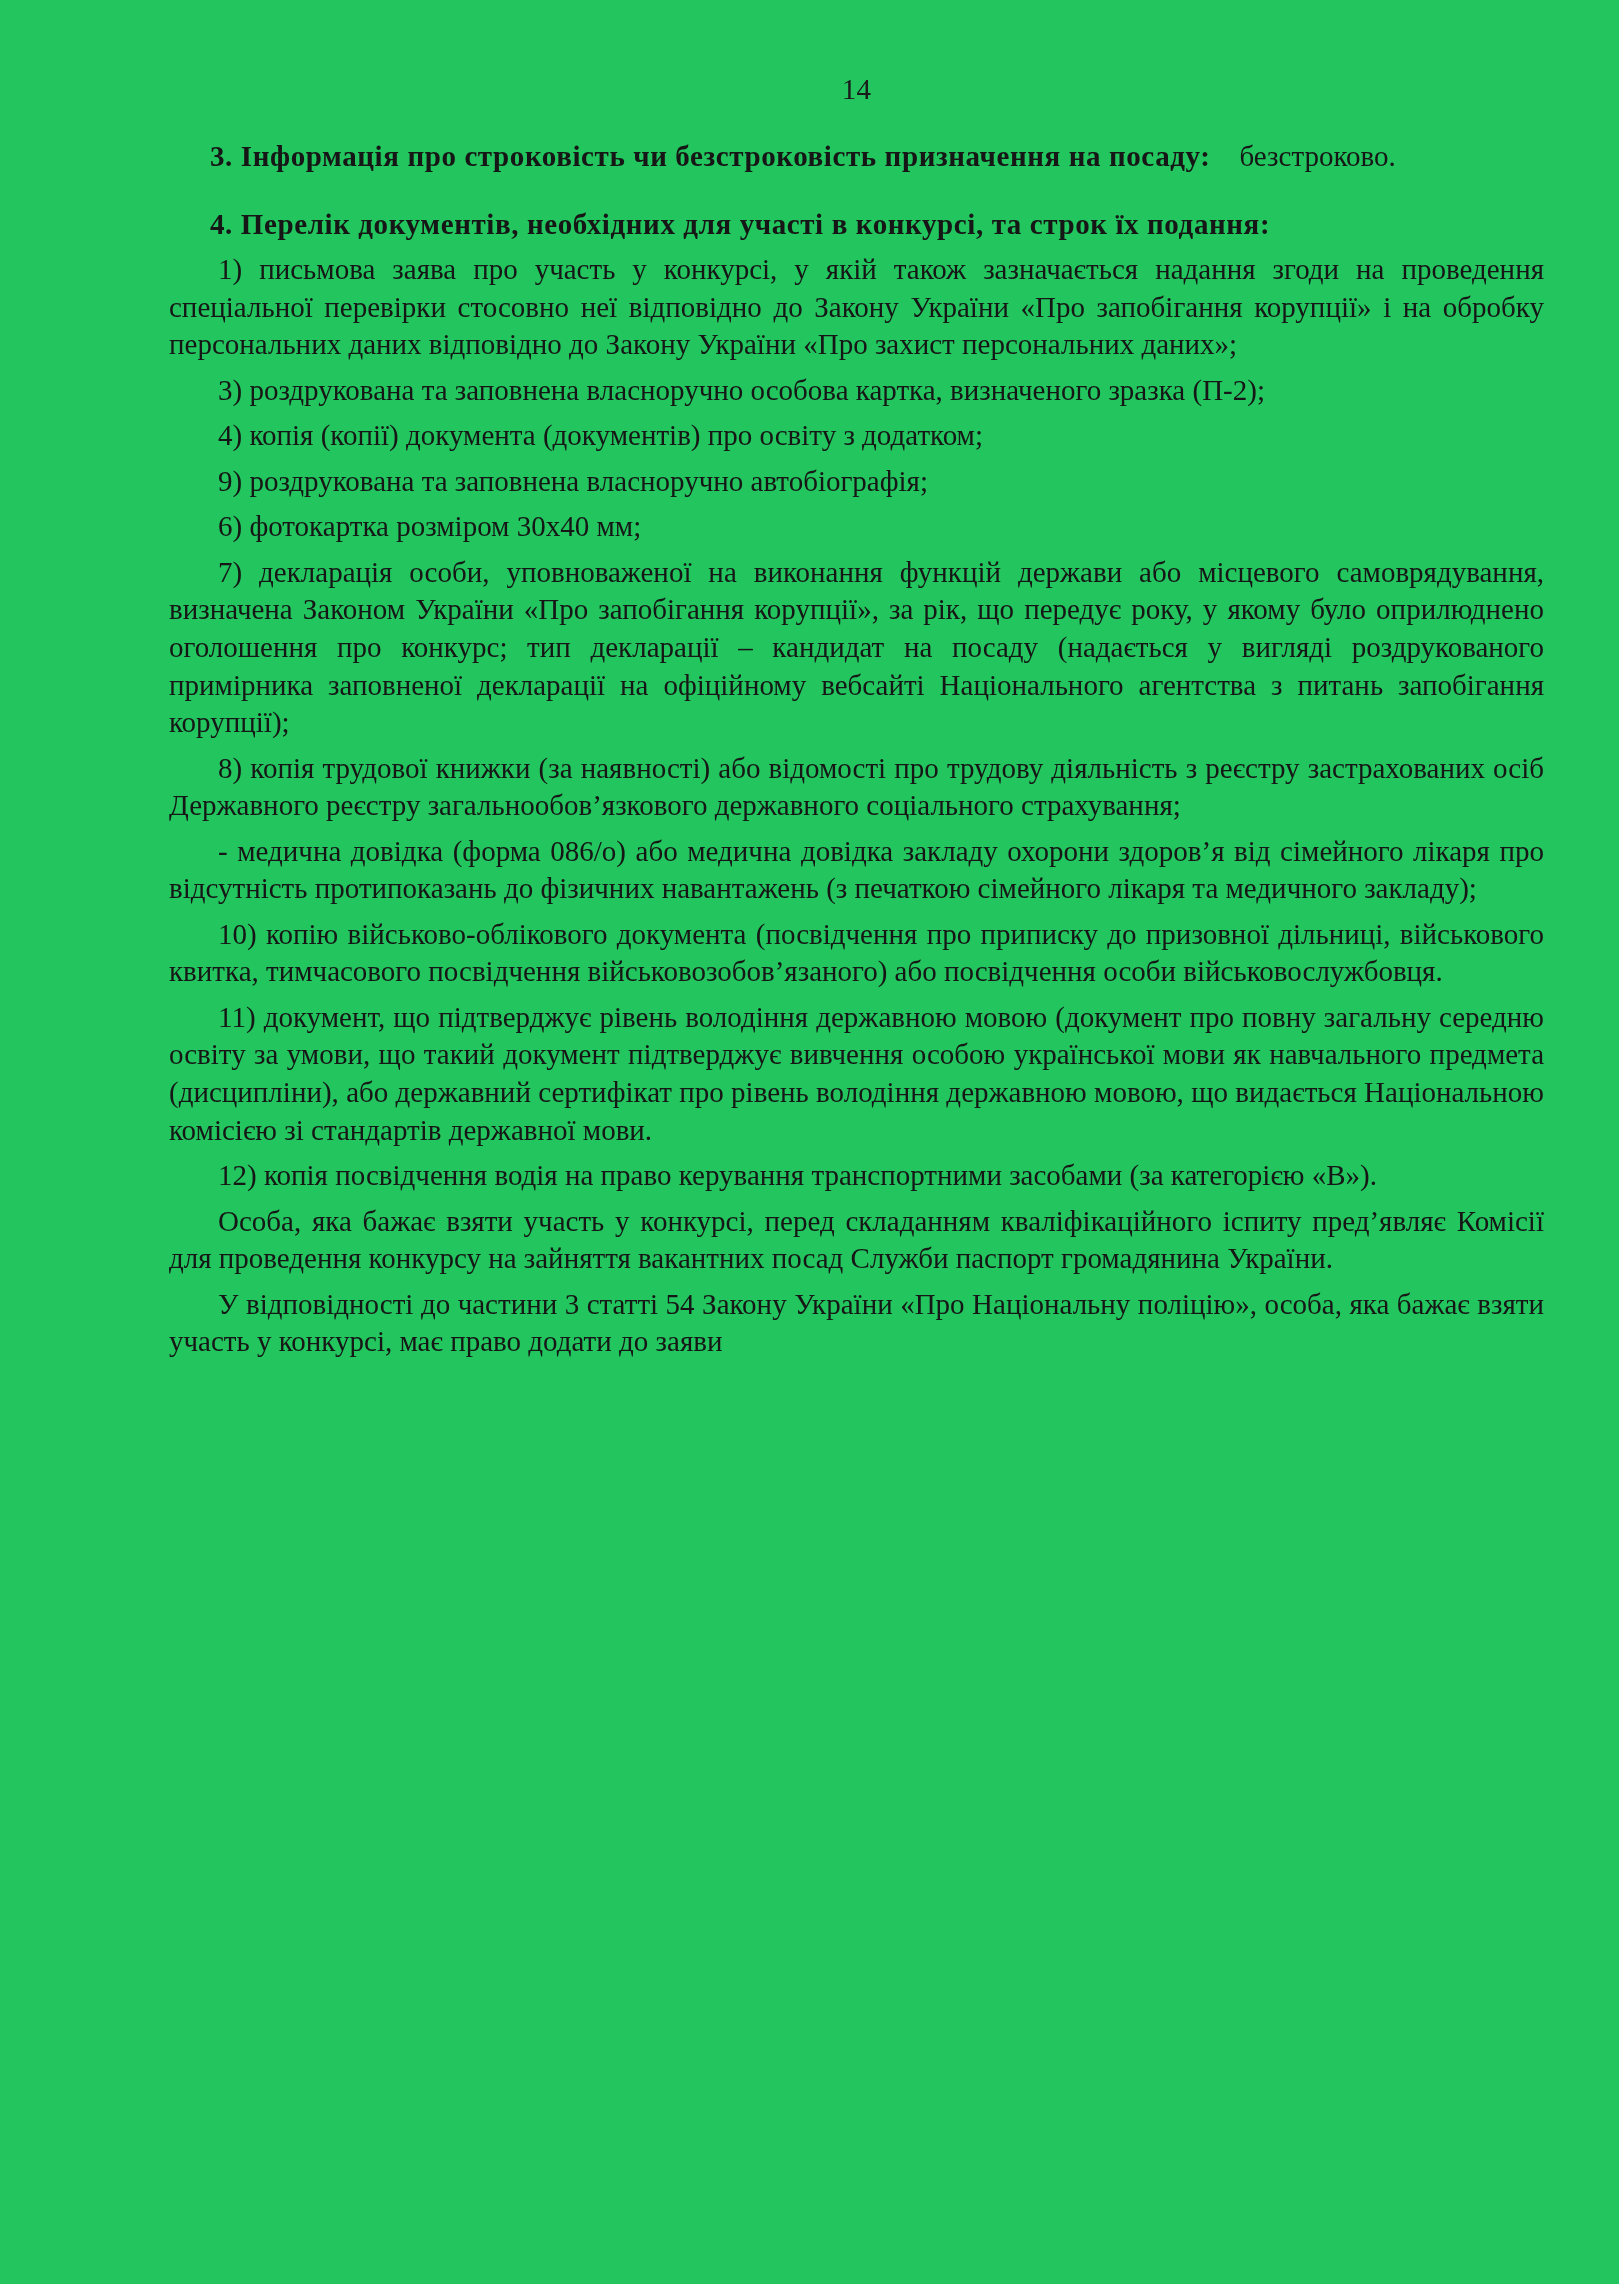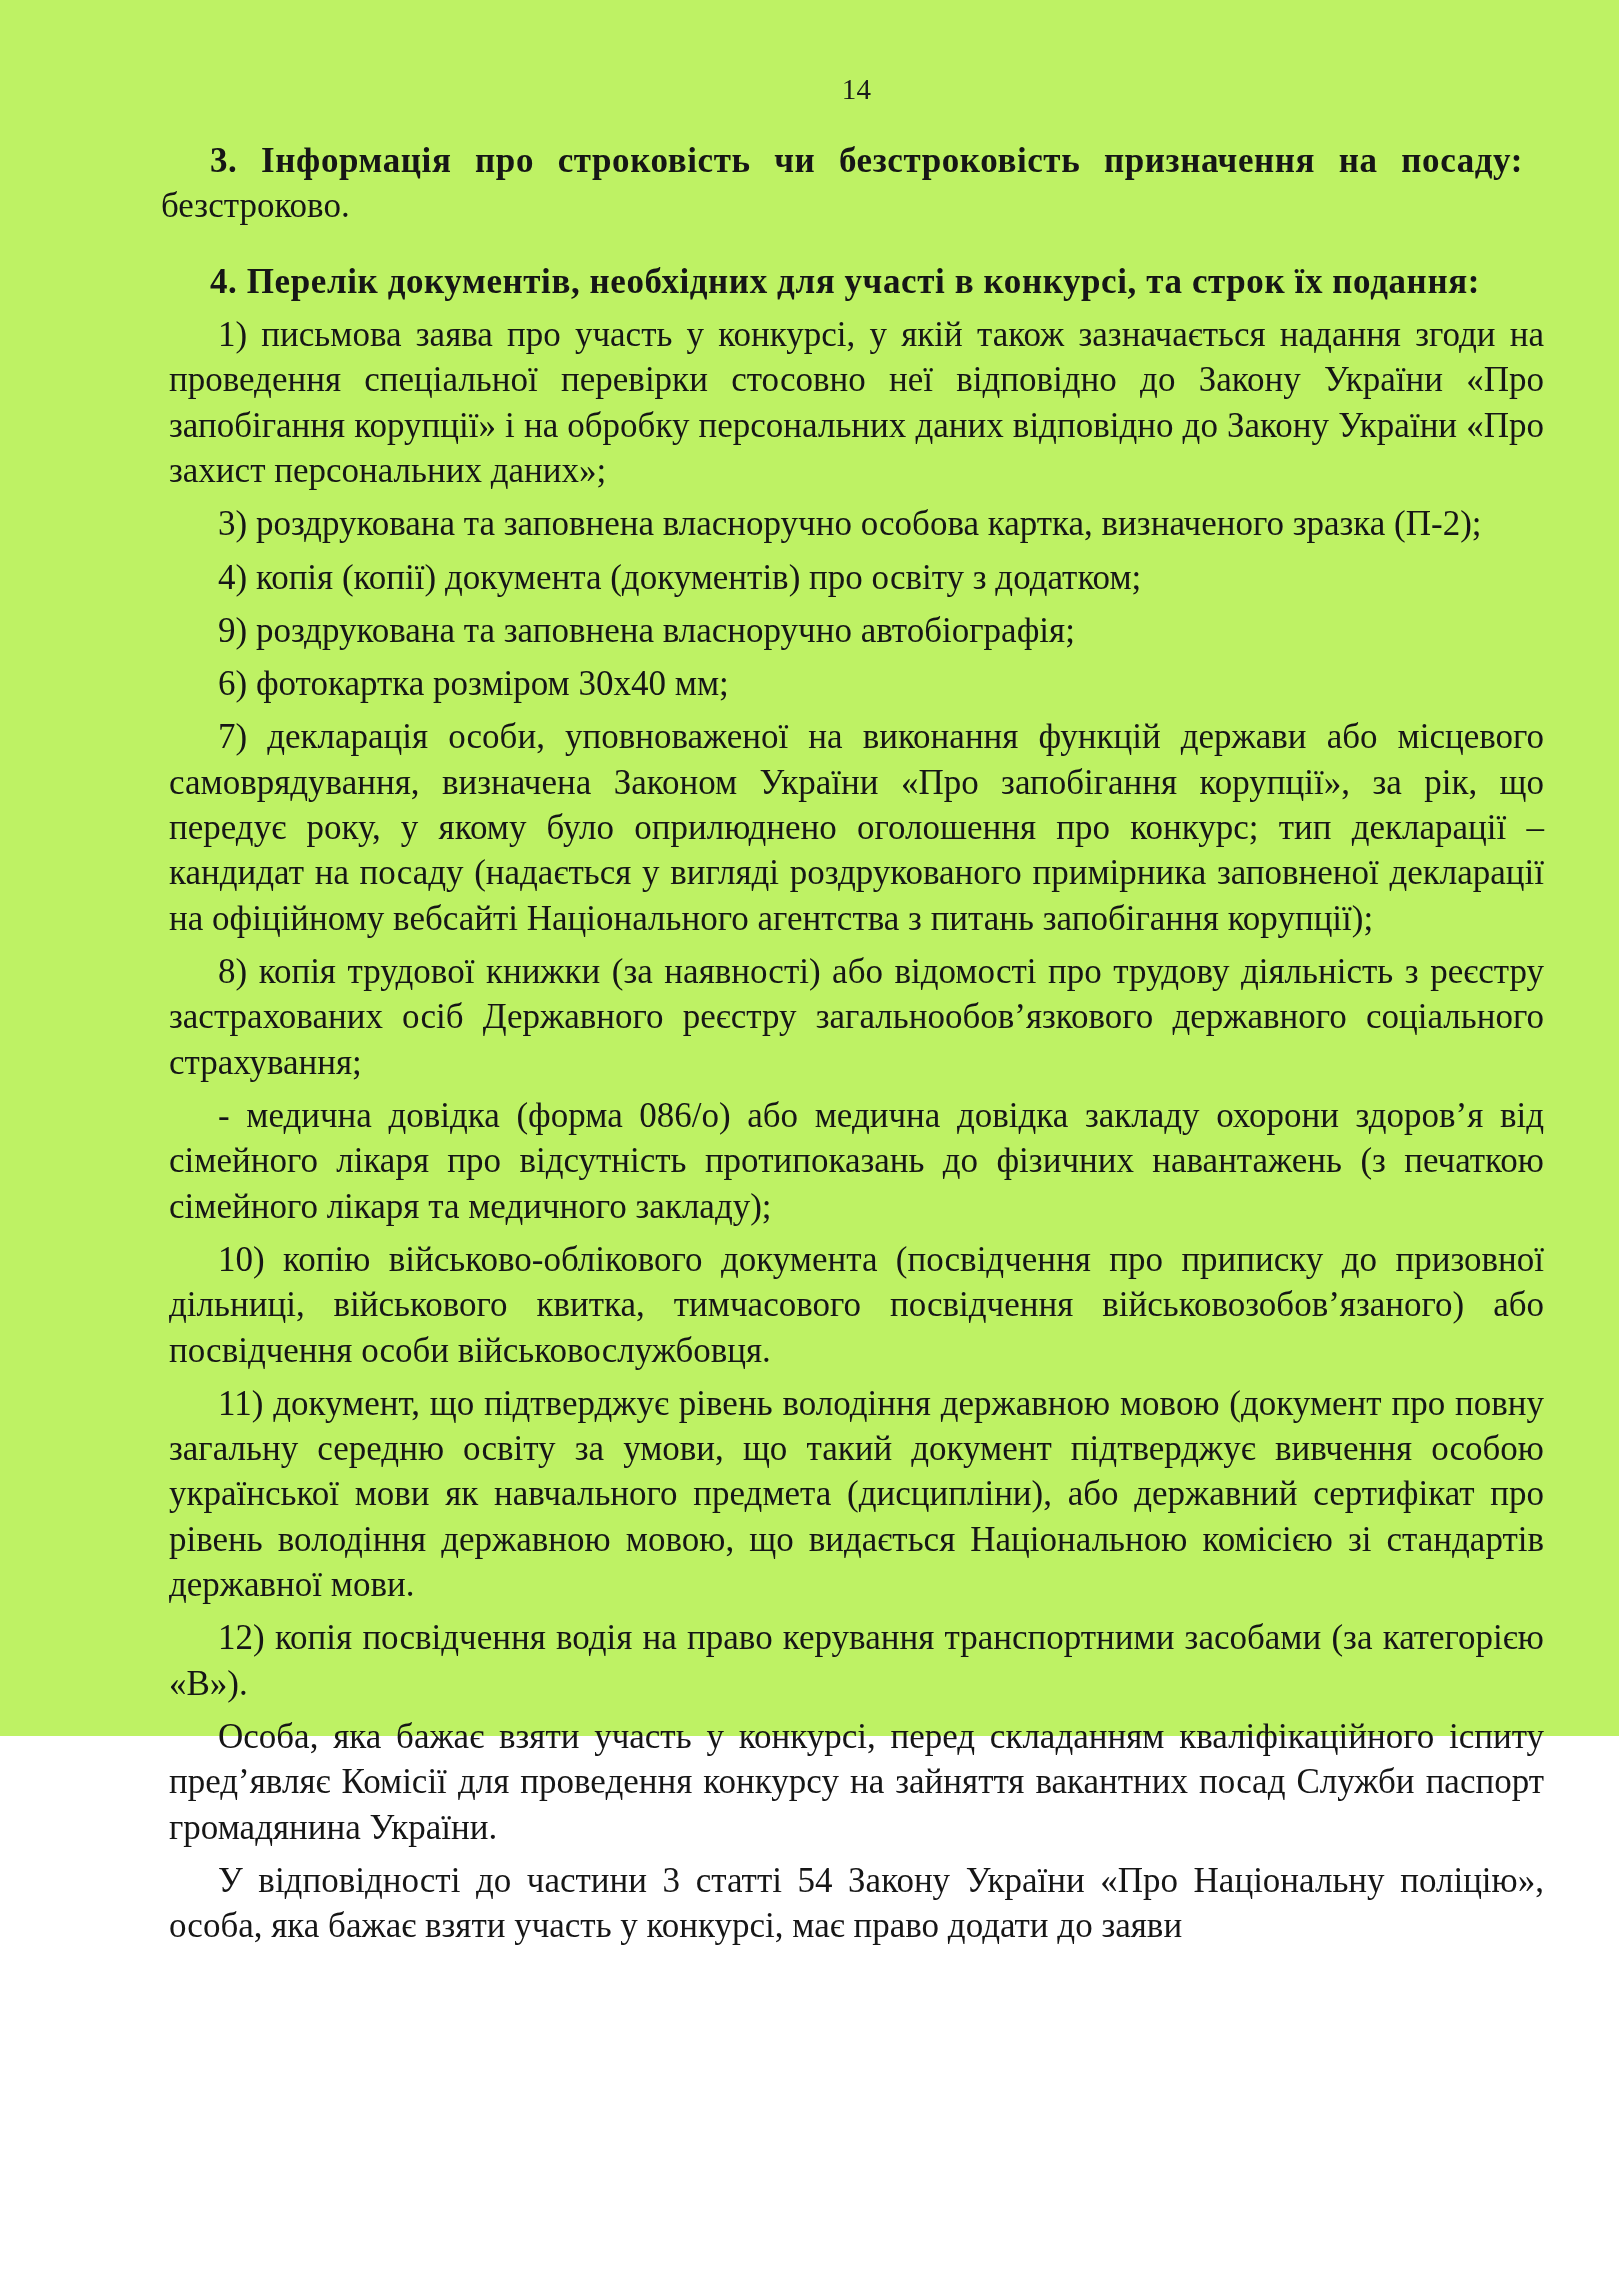--- a/index.html
+++ b/index.html
@@ -11,34 +11,34 @@
   body {
     width: 1620px;
     height: 2284px;
     font-family: "Liberation Serif", serif;
     color: #1a1a1a;
     -webkit-font-smoothing: antialiased;
   }
   .page {
     position: relative;
     width: 1620px;
-    height: 1736px;
+    height: 2284px;
     box-sizing: border-box;
     padding: 73px 68px 0 161px;
-    background: #bef264;
+    background: #22c55e;
   }
   .page-number {
     text-align: center;
     font-size: 29px;
     letter-spacing: 0.2px;
     margin: 0 0 32px 0;
     color: #1a1a1a;
   }
   .content {
-    font-size: 35px;
+    font-size: 29px;
     line-height: 1.295;
     text-align: justify;
     text-justify: inter-word;
     color: #161616;
   }
   .block {
     margin: 0 0 0 0;
   }
   .para {
     margin: 8px;

